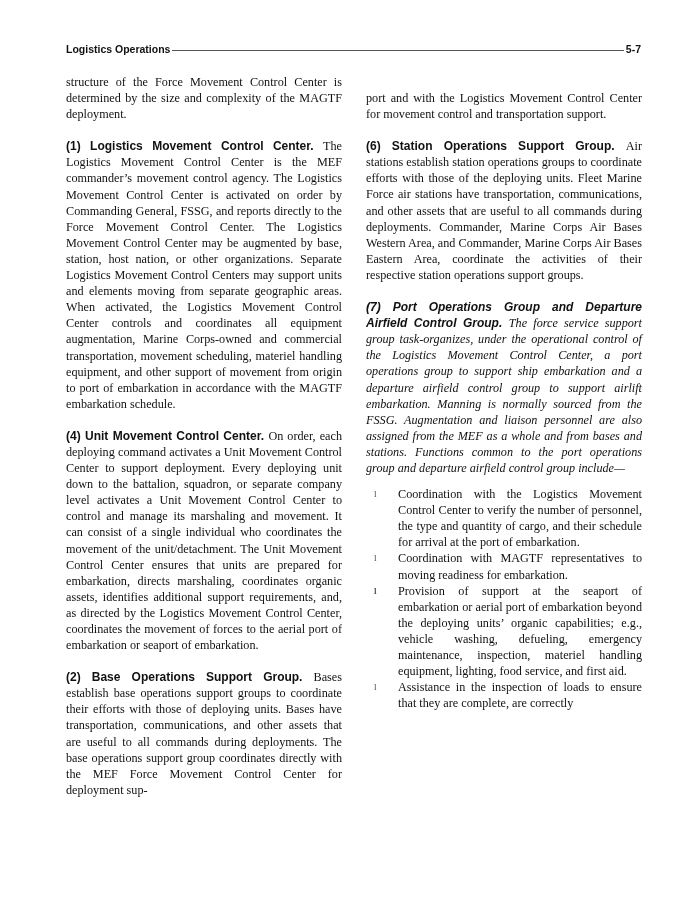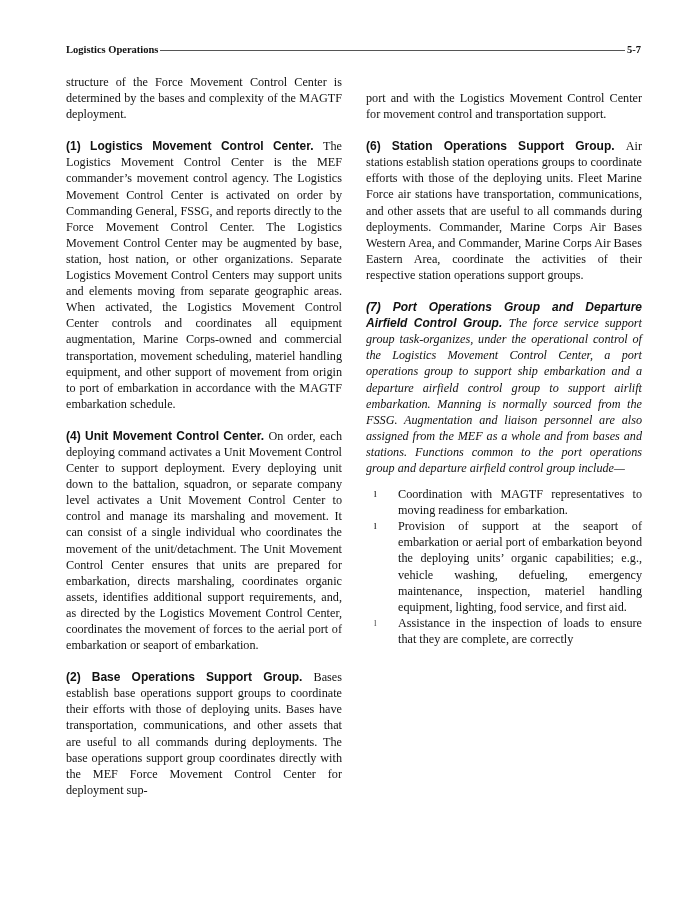--- a/index.html
+++ b/index.html
@@ -1,38 +1,38 @@
 <!DOCTYPE html>
 <html><head>
 <meta charset="utf-8">
 <style>
   html, body { margin: 0; padding: 0; background: #ffffff; }
   body { width: 695px; height: 899px; position: relative; overflow: hidden; color: #111; }
-  .header { position: absolute; left: 66px; top: 41px; width: 575px; height: 16px; display: flex; align-items: center; font-family: Liberation Serif, serif; font-weight: bold; font-size: 10.5px; }
+  .header { position: absolute; left: 66px; top: 41px; width: 575px; height: 16px; display: flex; align-items: center; font-family: Liberation Sans, sans-serif; font-weight: bold; font-size: 10.5px; }
   .header .rule { flex: 1; height: 0; border-top: 1px solid #555; margin: 0 2px; position: relative; top: 1px; }
   .col { position: absolute; top: 74px; width: 276px; font-family: "Liberation Serif", serif; font-size: 12.2px; line-height: 16.1px; text-align: justify; }
   .col.left { left: 66px; }
   .col.right { left: 366px; margin-top: 16px; }
   p { margin: 0 0 16px 0; }
   .h { font-family: "Liberation Sans", sans-serif; font-weight: bold; font-size: 12px; }
   ul { list-style: none; margin: 0; padding: 0; }
   li { position: relative; padding-left: 32px; margin: 0; }
   li .bullet { position: absolute; left: 8px; top: 0; font-size: 9px; color: #444; }
 </style>
 </head>
 <body>
 
 <div class="header">
   <span>Logistics Operations</span>
   <span class="rule"></span>
   <span>5-7</span>
 </div>
 
 <div class="col left">
-  <p>structure of the Force Movement Control Center is determined by the bases and complexity of the MAGTF deployment.</p>
+  <p>structure of the Force Movement Control Center is determined by the size and complexity of the MAGTF deployment.</p>
   <p>
     <span class="h">(1) Logistics Movement Control Center. </span>
     <span>The Logistics Movement Control Center is the MEF commander’s movement control agency. The Logistics Movement Control Center is activated on order by Commanding General, FSSG, and reports directly to the Force Movement Control Center. The Logistics Movement Control Center may be augmented by base, station, host nation, or other organizations. Separate Logistics Movement Control Centers may support units and elements moving from separate geographic areas. When activated, the Logistics Movement Control Center controls and coordinates all equipment augmentation, Marine Corps-owned and commercial transportation, movement scheduling, materiel handling equipment, and other support of movement from origin to port of embarkation in accordance with the MAGTF embarkation schedule.</span>
   </p>
   <p>
     <span class="h">(4) Unit Movement Control Center. </span>
     <span>On order, each deploying command activates a Unit Movement Control Center to support deployment. Every deploying unit down to the battalion, squadron, or separate company level activates a Unit Movement Control Center to control and manage its marshaling and movement. It can consist of a single individual who coordinates the movement of the unit/detachment. The Unit Movement Control Center ensures that units are prepared for embarkation, directs marshaling, coordinates organic assets, identifies additional support requirements, and, as directed by the Logistics Movement Control Center, coordinates the movement of forces to the aerial port of embarkation or seaport of embarkation.</span>
   </p>
   <p>
     <span class="h">(2) Base Operations Support Group. </span>
@@ -44,19 +44,19 @@
   <p>port and with the Logistics Movement Control Center for movement control and transportation support.</p>
   <p>
     <span class="h">(6) Station Operations Support Group. </span>
     <span>Air stations establish station operations groups to coordinate efforts with those of the deploying units. Fleet Marine Force air stations have transportation, communications, and other assets that are useful to all commands during deployments. Commander, Marine Corps Air Bases Western Area, and Commander, Marine Corps Air Bases Eastern Area, coordinate the activities of their respective station operations support groups.</span>
   </p>
   <p style="margin-bottom:10px;font-style:italic;">
     <span class="h">(7) Port Operations Group and Departure Airfield Control Group. </span>
     <span>The force service support group task-organizes, under the operational control of the Logistics Movement Control Center, a port operations group to support ship embarkation and a departure airfield control group to support airlift embarkation. Manning is normally sourced from the FSSG. Augmentation and liaison personnel are also assigned from the MEF as a whole and from bases and stations. Functions common to the port operations group and departure airfield control group include—</span>
   </p>
   <ul>
-    <li><span class="bullet">l</span></li>
+    <li><span class="bullet">l</span><span>Coordination with the Logistics Movement Control Center to verify the number of personnel, the type and quantity of cargo, and their schedule for arrival at the port of embarkation.</span></li>
     <li><span class="bullet">l</span><span>Coordination with MAGTF representatives to moving readiness for embarkation.</span></li>
     <li><span class="bullet">l</span></li>
     <li><span class="bullet">l</span><span>Provision of support at the seaport of embarkation or aerial port of embarkation beyond the deploying units’ organic capabilities; e.g., vehicle washing, defueling, emergency maintenance, inspection, materiel handling equipment, lighting, food service, and first aid.</span></li>
     <li><span class="bullet">l</span><span>Assistance in the inspection of loads to ensure that they are complete, are correctly</span></li>
   </ul>
 </div>
 
 </body></html>

